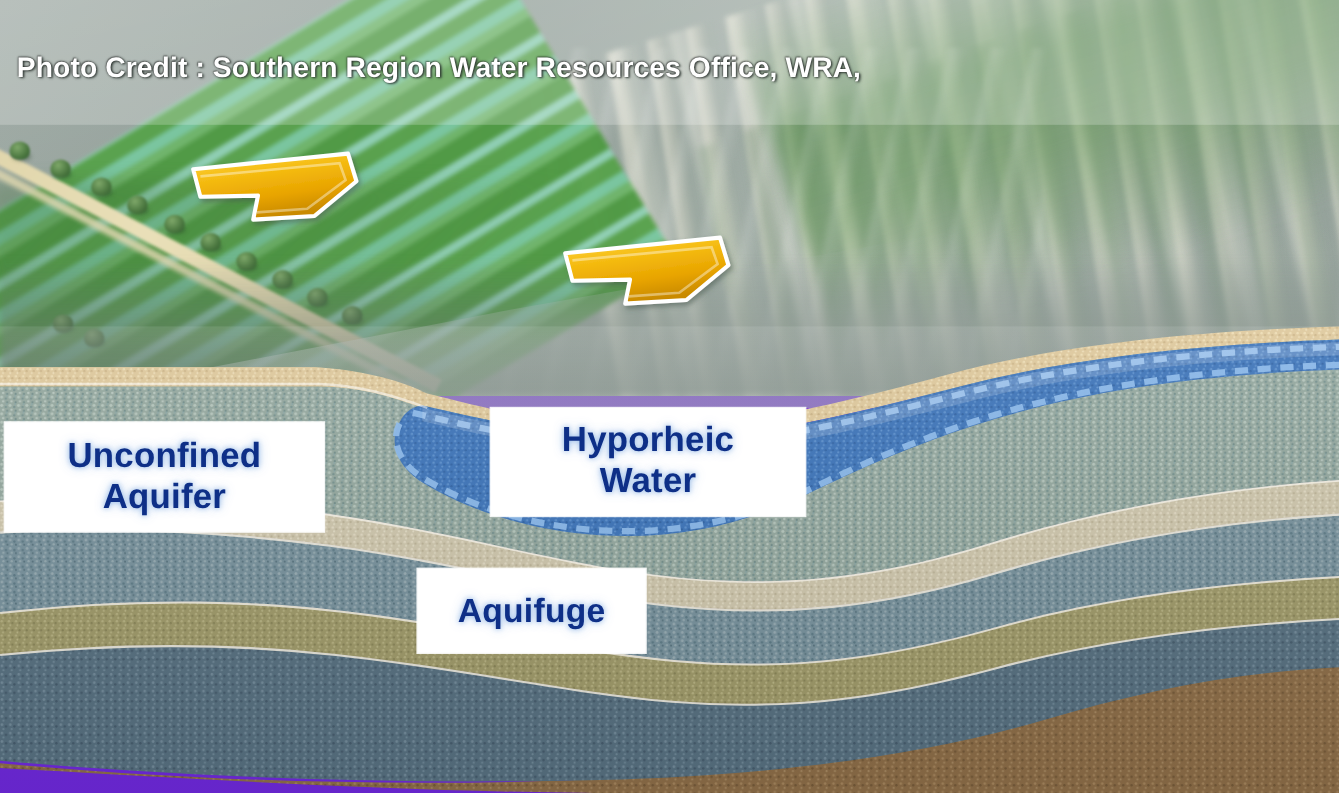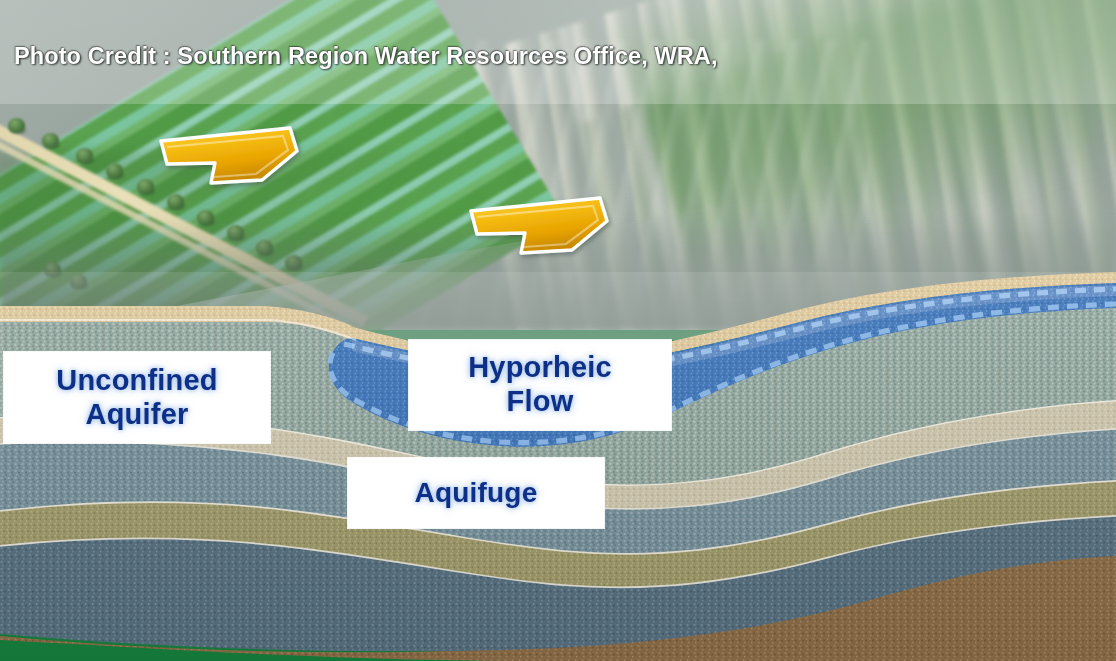--- a/index.html
+++ b/index.html
@@ -6,21 +6,21 @@
   html, body {
     width:1116px; height:661px;
     font-family:"Liberation Sans", sans-serif;
     background:#ffffff;
     overflow:hidden;
   }
   #stage {
     position:relative;
     width:1116px; height:661px;
     overflow:hidden;
-    background:#15803d;
+    background:#6d28d9;
   }
 
   
   .photo {
     position:absolute; left:0; top:0; width:1116px; height:330px;
     overflow:hidden;
   }
   
   .photo .riverbase {
     position:absolute; inset:0;
@@ -182,21 +182,21 @@
     text-shadow:
       0 0 4px rgba(150,185,230,0.95),
       0 0 9px rgba(170,200,238,0.85),
       1px 1px 0 rgba(255,255,255,0.6);
     line-height:1.16;
   }
   #lbl-unconfined { left:4px;   top:352px; width:266px; height:91px; }
   #lbl-unconfined span { font-size:29px; letter-spacing:0.2px; }
   #lbl-hyporheic  { left:409px; top:340px; width:262px; height:90px; }
   #lbl-hyporheic span { font-size:29px; letter-spacing:0.2px; }
-  #lbl-aquifuge   { left:348px; top:458px; width:256px; height:70px; }
+  #lbl-aquifuge   { left:348px; top:474px; width:190px; height:70px; }
   #lbl-aquifuge span { font-size:28px; letter-spacing:0.2px; }
 </style>
 </head>
 <body>
 
 <div id="stage">
 
   <div class="photo">
     <div class="riverbase"></div>
     <div class="braid"></div>
@@ -415,20 +415,20 @@
     <span>Photo Credit : Southern Region Water Resources Office, WRA,</span>
   </div>
 
   <div class="lbl" id="lbl-unconfined">
     <span style="white-space:pre-line;">Unconfined
 Aquifer</span>
   </div>
 
   <div class="lbl" id="lbl-hyporheic">
     <span style="white-space:pre-line;">Hyporheic
-Flow</span>
+Water</span>
   </div>
 
   <div class="lbl" id="lbl-aquifuge">
     <span style="white-space:pre-line;">Aquifuge</span>
   </div>
 
 </div>
 
 </body></html>

